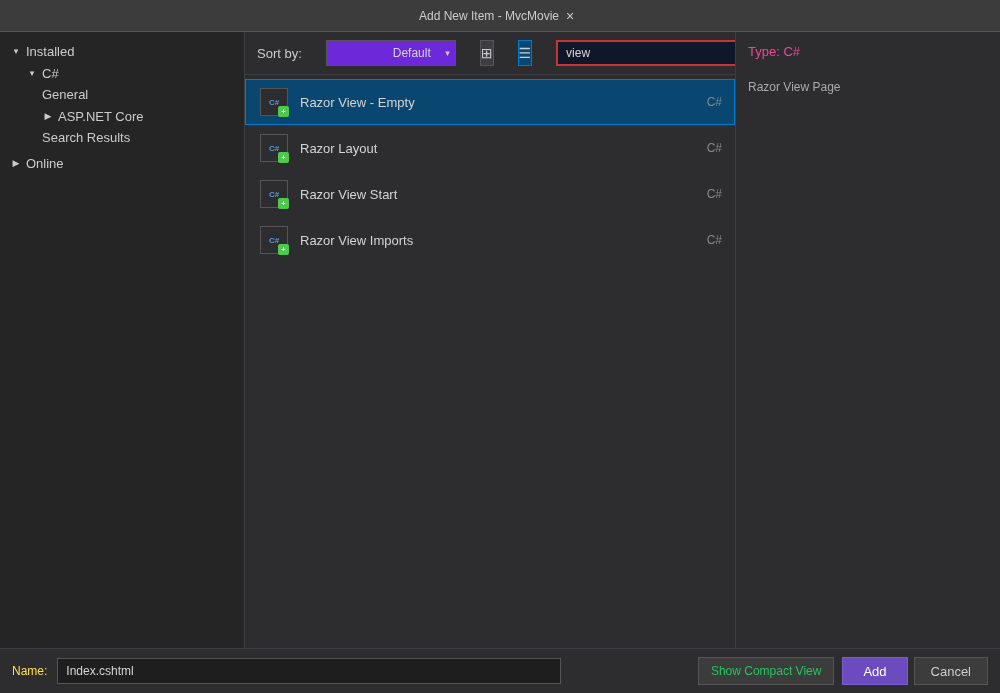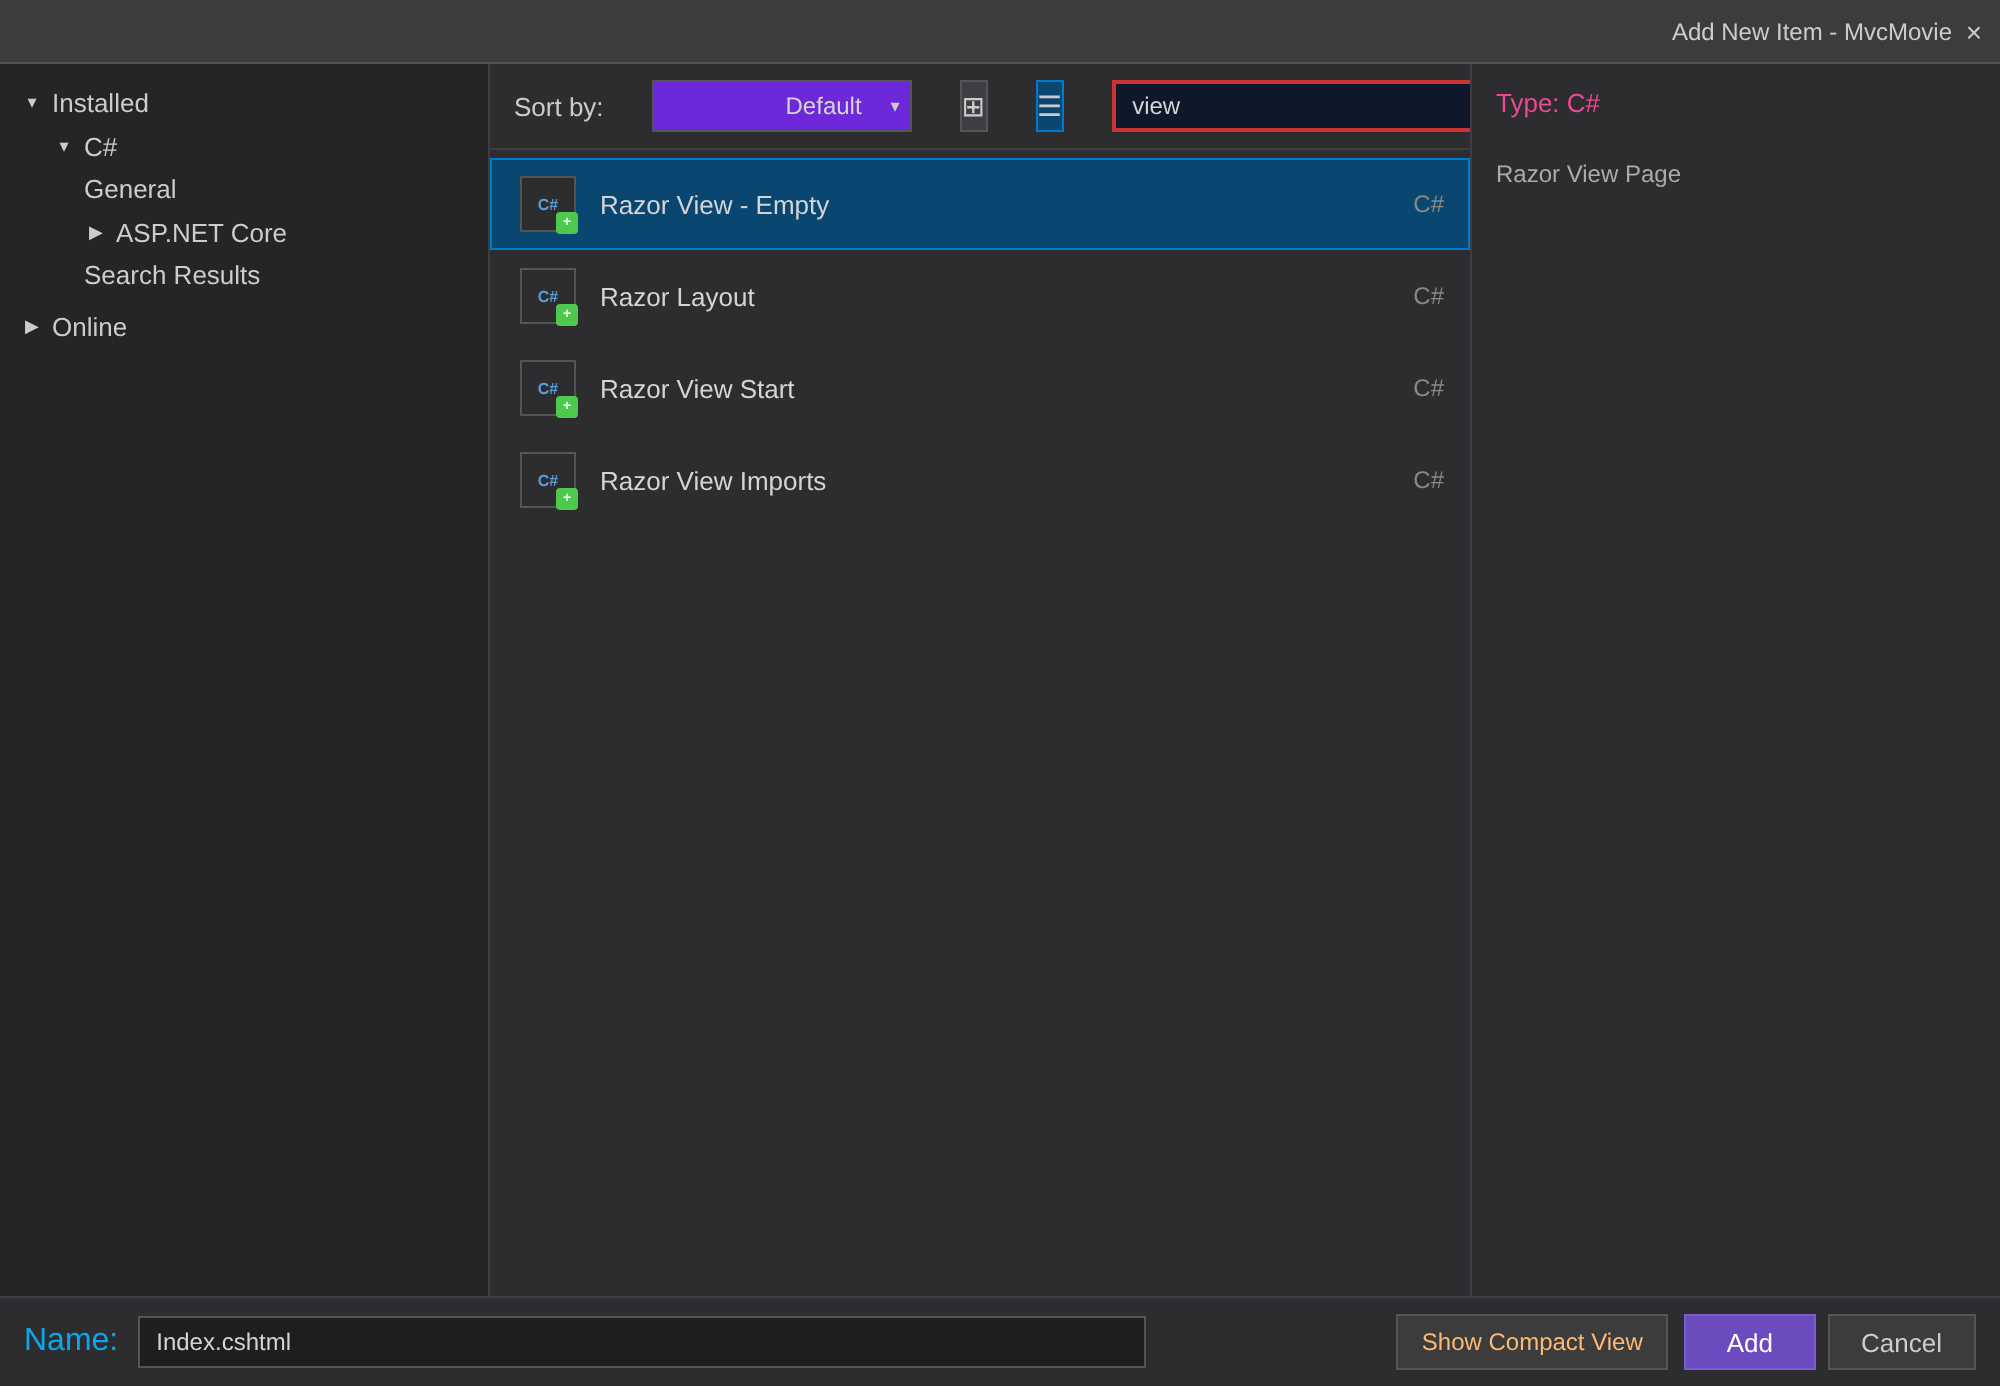--- a/index.html
+++ b/index.html
@@ -13,21 +13,21 @@
       overflow: hidden;
       display: flex;
       flex-direction: column;
     }
 
     
     .title-bar {
       background: #3c3c3c;
       display: flex;
       align-items: center;
-      justify-content: flex-end;
+      justify-content: center;
       padding: 0 2px;
       height: 32px;
       flex-shrink: 0;
       border-bottom: 1px solid #555;
     }
     .title-bar-title {
       color: #ccc;
       font-size: 12px;
     }
     .title-bar-close {
@@ -270,43 +270,43 @@
       background: #2d2d30;
       border-top: 1px solid #3e3e42;
       flex-shrink: 0;
     }
     .name-row {
       display: flex;
       align-items: center;
       gap: 10px;
     }
     .name-label {
-      color: #0ea5e9;
-      font-size: 16px;
+      color: #fde047;
+      font-size: 12px;
     }
     .name-input {
       background: #1e1e1e;
       border: 1px solid #555;
       color: #d4d4d4;
       padding: 4px 8px;
       font-size: 12px;
       width: 504px;
       height: 26px;
       outline: none;
     }
 
     .bottom-right {
       display: flex;
       align-items: center;
       gap: 0;
     }
     .compact-view-btn {
       background: #3c3c3c;
       border: 1px solid #555;
-      color: #fdba74;
+      color: #22c55e;
       padding: 5px 12px;
       font-size: 12px;
       cursor: pointer;
       height: 28px;
       display: flex;
       align-items: center;
     }
 
     .action-buttons {
       display: flex;

